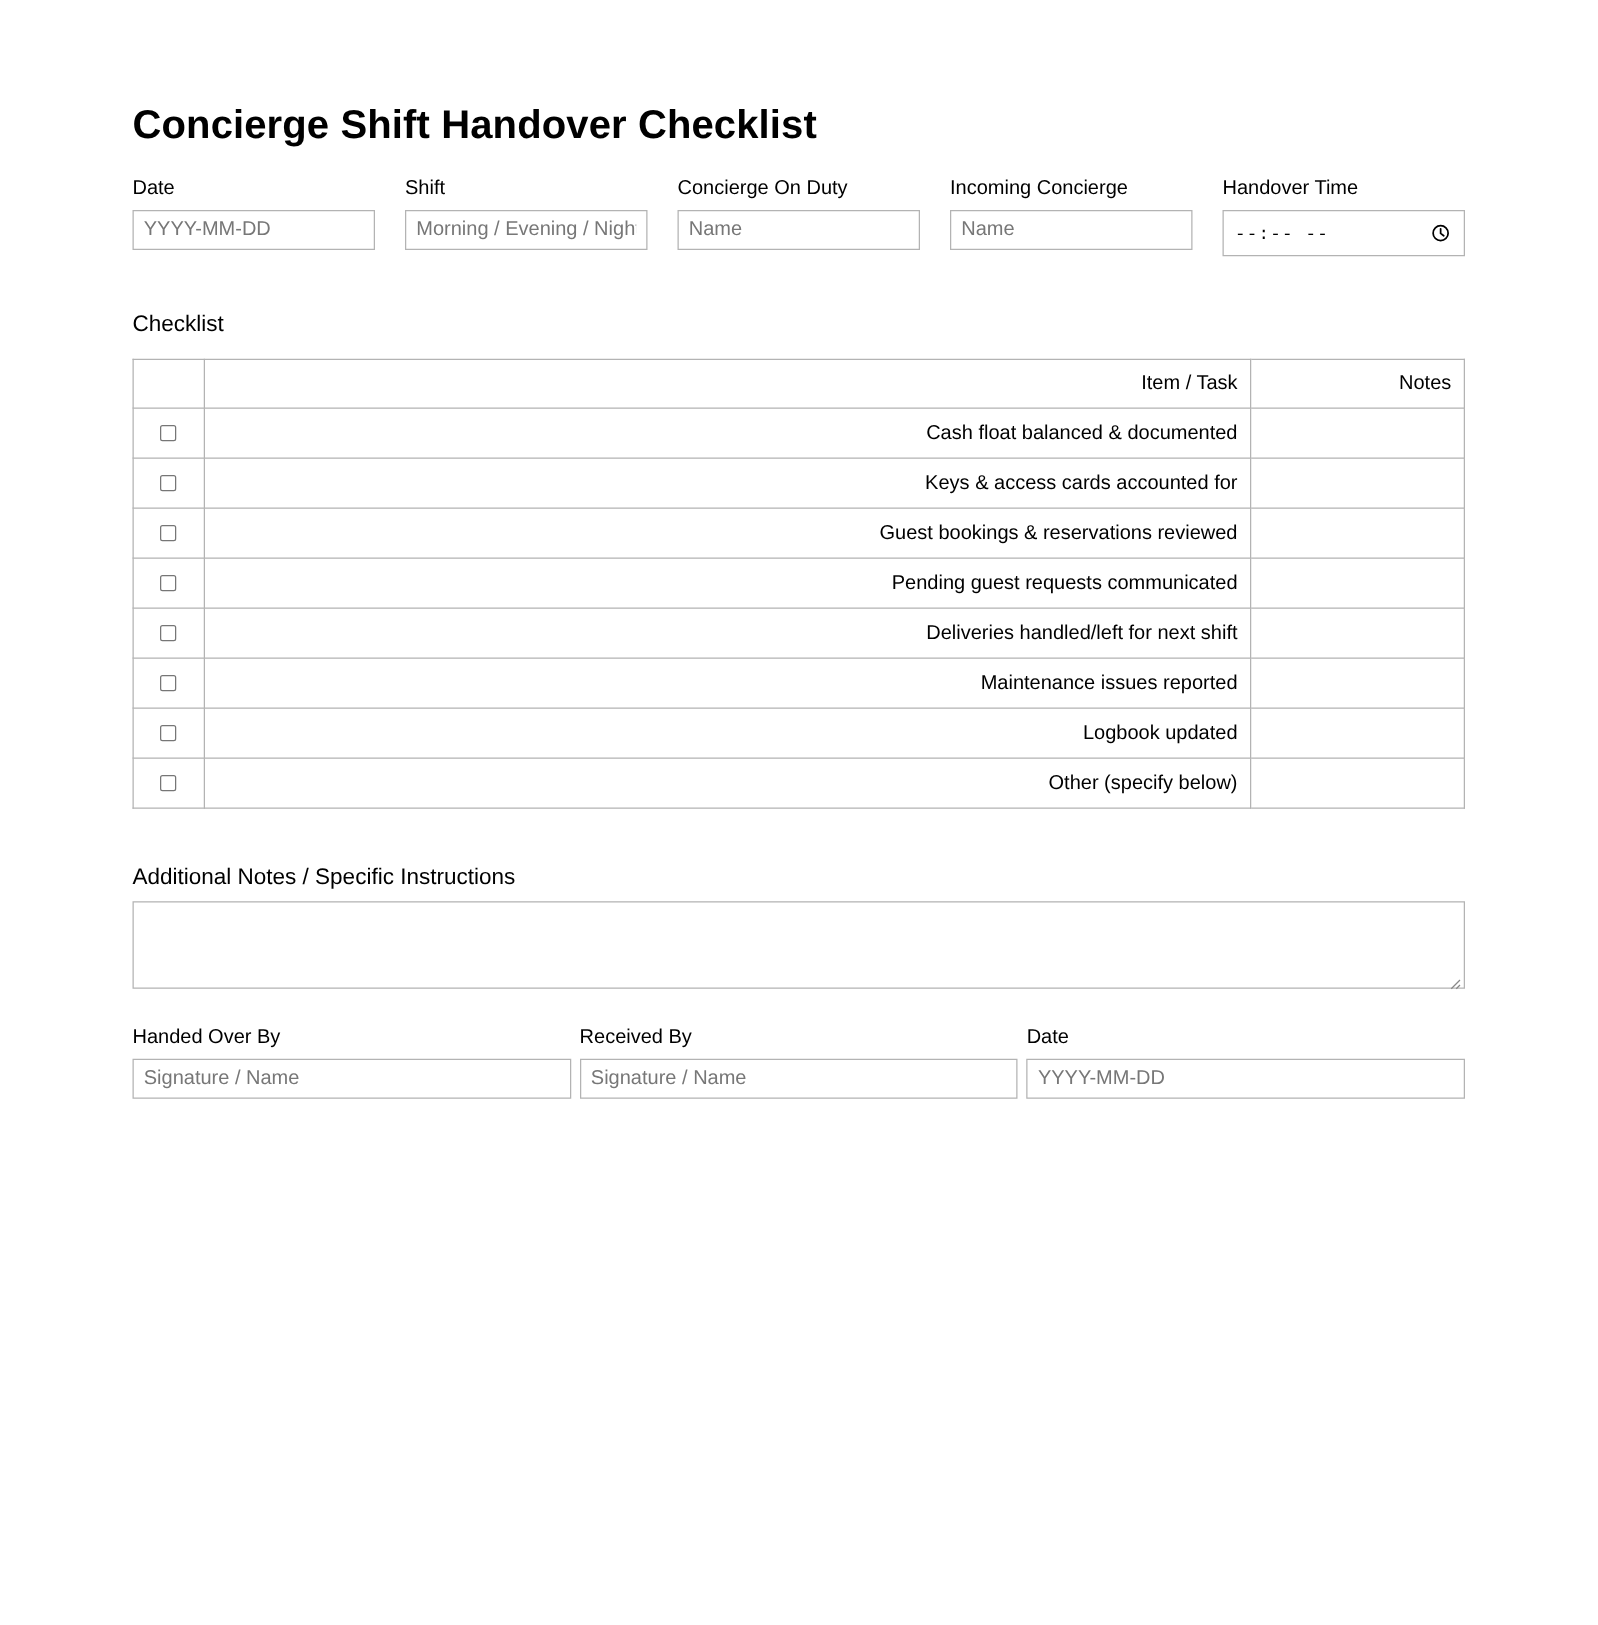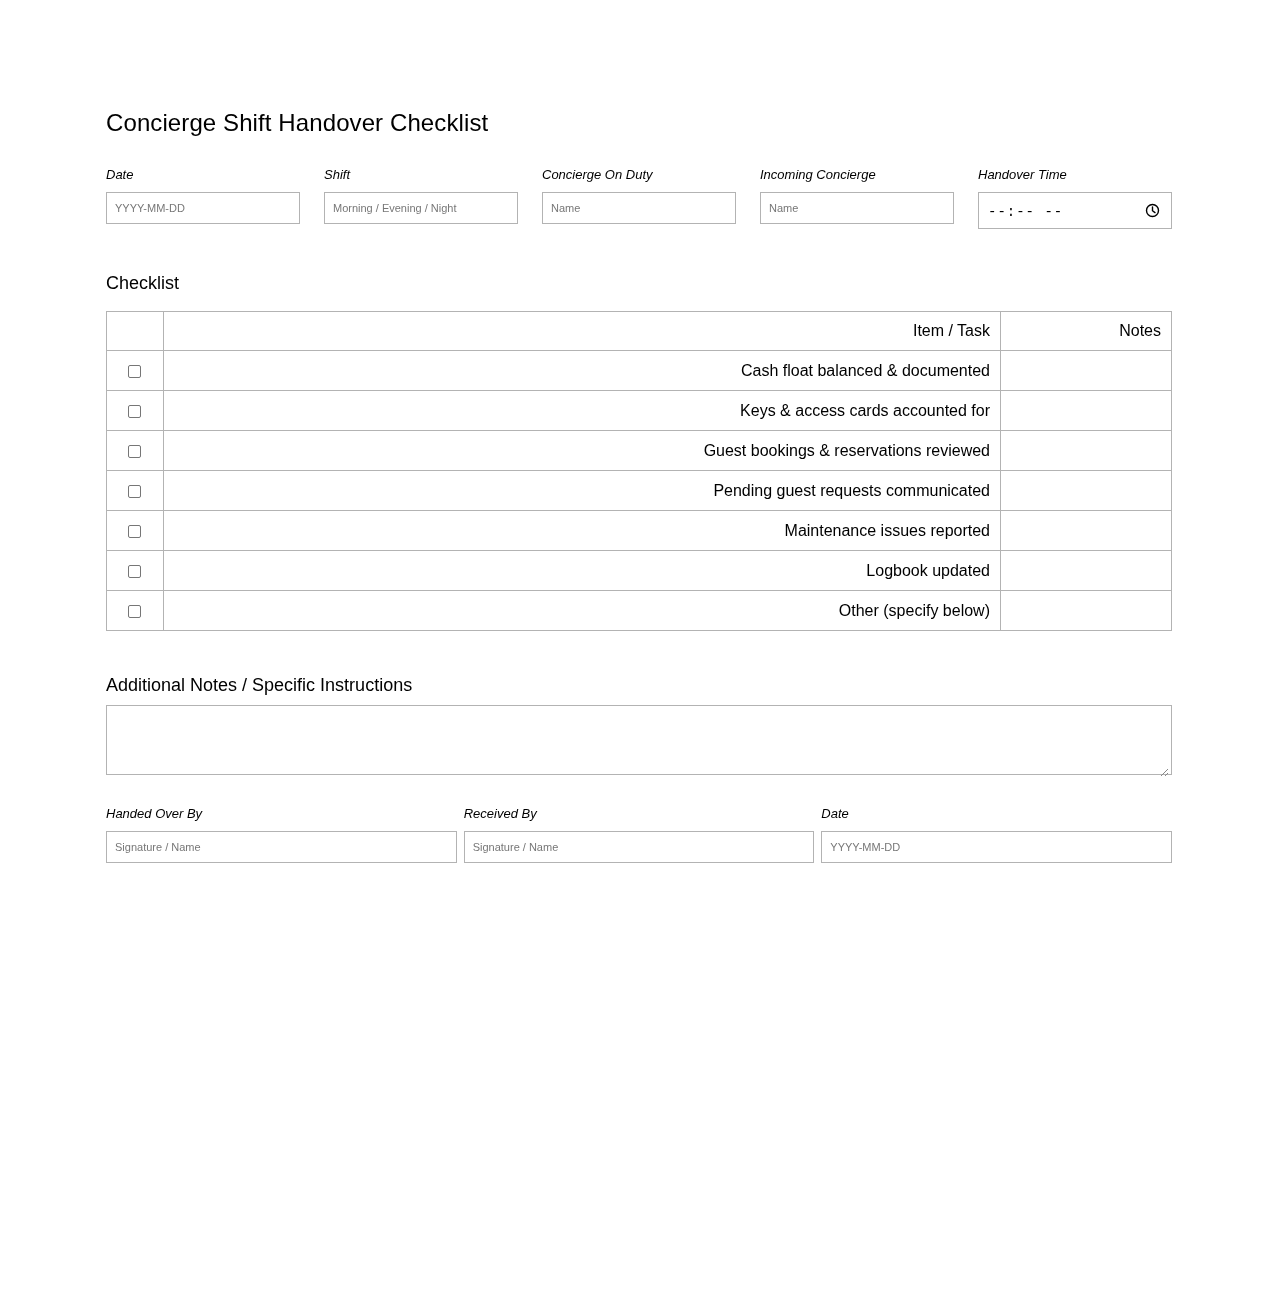--- a/index.html
+++ b/index.html
@@ -11,51 +11,50 @@
       color: #000;
       font-size: 16px;
     }
     .page {
       position: relative;
       padding: 0 106px 0 106px;
       width: 1278px;
     }
     h1 {
       margin: 0;
-      padding-top: 104px;
-      font-size: 24px;
-      font-weight: normal;
+      padding-top: 80px;
+      font-size: 32px;
+      font-weight: bold;
       line-height: 38px;
       letter-spacing: 0.1px;
     }
     .top-fields {
       display: flex;
       gap: 24px;
       margin-top: 24px;
       width: 1066px;
     }
     .field {
       display: flex;
       flex-direction: column;
       width: 194px;
     }
     .field label {
-      font-size: 13px;
+      font-size: 16px;
       line-height: 18px;
       height: 20px;
       margin-bottom: 6px;
-      font-style: italic;
     }
     .text-input {
       width: 100%;
       height: 32px;
       border: 1px solid #b3b3b3;
       padding: 1px 8px;
       font-family: "Liberation Sans", sans-serif;
-      font-size: 11px;
+      font-size: 16px;
       color: #000;
       background: #fff;
       outline: none;
     }
     .text-input::placeholder { color: #777; }
     .time-input {
       width: 100%;
       height: 37px;
       border: 1px solid #b3b3b3;
       background: #fff;
@@ -199,20 +198,25 @@
         <td>Guest bookings &amp; reservations reviewed</td>
         <td></td>
       </tr>
       <tr>
         <td class="col-check"><span class="chk"></span></td>
         <td>Pending guest requests communicated</td>
         <td></td>
       </tr>
       <tr>
         <td class="col-check"><span class="chk"></span></td>
+        <td>Deliveries handled/left for next shift</td>
+        <td></td>
+      </tr>
+      <tr>
+        <td class="col-check"><span class="chk"></span></td>
         <td>Maintenance issues reported</td>
         <td></td>
       </tr>
       <tr>
         <td class="col-check"><span class="chk"></span></td>
         <td>Logbook updated</td>
         <td></td>
       </tr>
       <tr>
         <td class="col-check"><span class="chk"></span></td>

